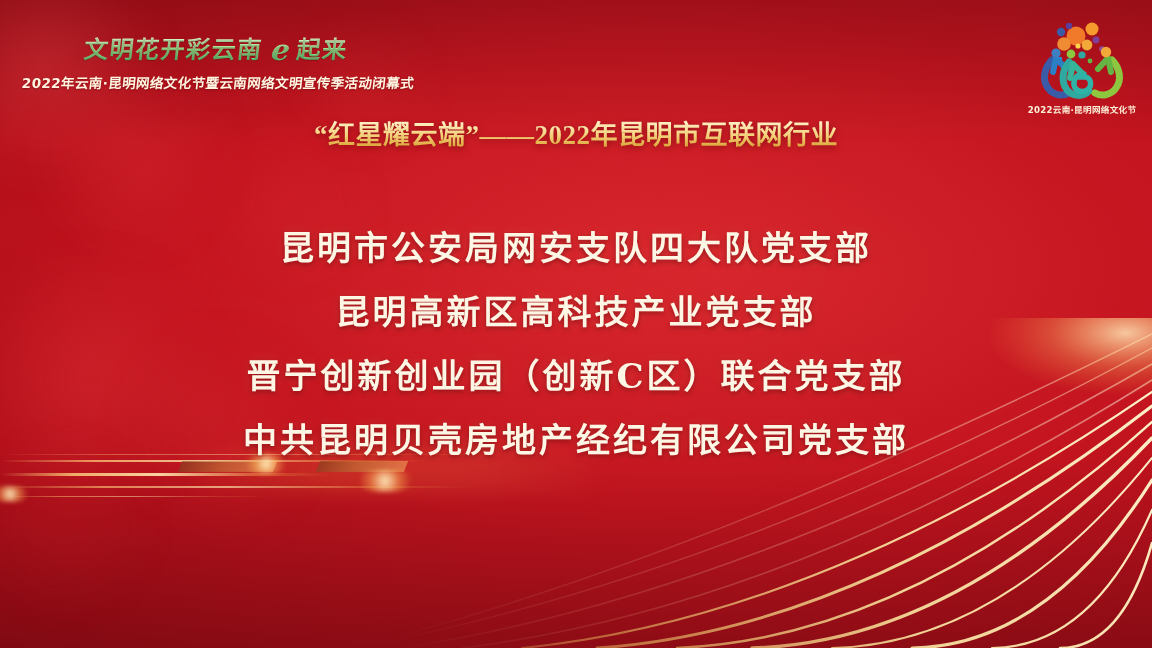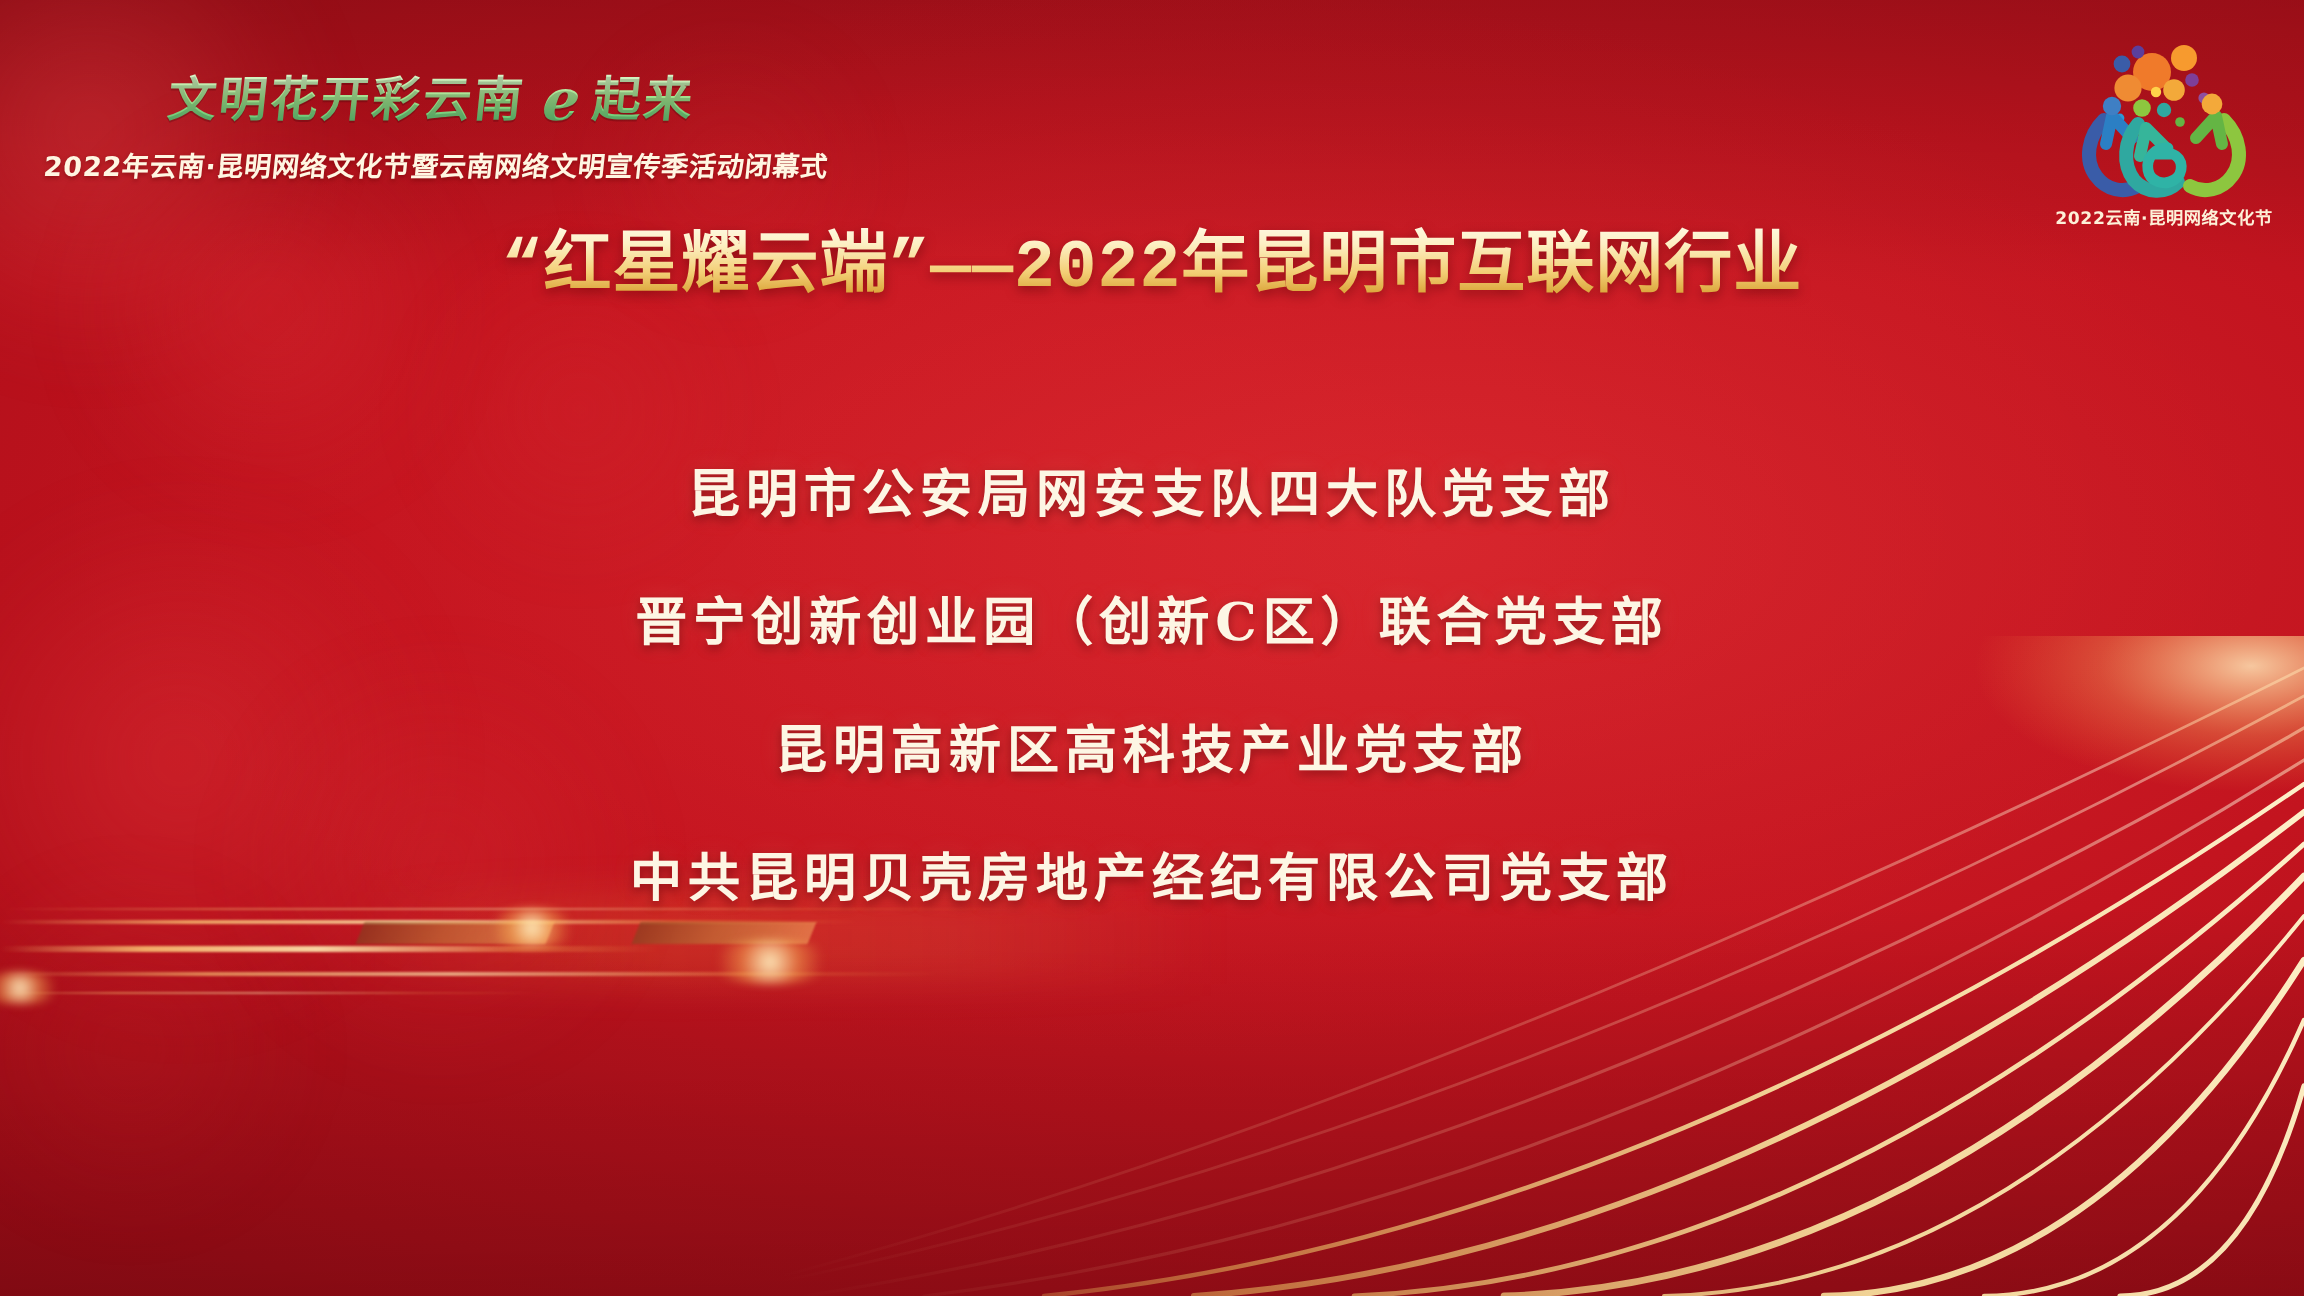--- a/index.html
+++ b/index.html
@@ -131,43 +131,43 @@
     font-size: 8.6px;
     font-weight: 700;
     letter-spacing: .3px;
     color: #fdf0d8;
     white-space: nowrap;
   }
 
   
   .headline { position:absolute; left:0; right:0; top:108px; text-align:center; }
   .headline .hl {
-    font-family: Liberation Mono, monospace;
-    font-weight: 700;
-    font-size: 34px;
+    font-family: Liberation Serif, serif;
+    font-weight: 700;
+    font-size: 27px;
     letter-spacing: .5px;
     line-height: 54px;
     background: linear-gradient(180deg, #fffdf2 0%, #fdf0c4 26%, #f3cf76 52%, #d8a033 74%, #c08420 100%);
     -webkit-background-clip: text;
     background-clip: text;
     color: transparent;
     -webkit-text-fill-color: transparent;
     filter: drop-shadow(0 2px 3px rgba(95,4,8,.55));
     white-space: nowrap;
   }
 
   
   .award-list {
     position:absolute; left:0; right:0; top:216px;
     text-align:center;
   }
   .award-item {
     font-family: "DejaVu Serif", "Liberation Serif", serif;
     font-weight: 700;
-    font-size: 26px;
+    font-size: 34px;
     letter-spacing: 3px;
     line-height: 64px;
     color: #fdf6e4;
     white-space: nowrap;
     text-shadow: 0 2px 5px rgba(95,4,8,.55), 0 0 12px rgba(255,200,150,.14);
   }
 </style>
 </head>
 <body>
 
@@ -277,18 +277,18 @@
     </svg>
     <div class="festival-caption">2022云南·昆明网络文化节</div>
   </div>
 
   <div class="headline">
     <div class="hl">“红星耀云端”——2022年昆明市互联网行业</div>
   </div>
 
   <div class="award-list">
     <div class="award-item">昆明市公安局网安支队四大队党支部</div>
+    <div class="award-item">昆明高新区高科技产业党支部</div>
     <div class="award-item">晋宁创新创业园（创新C区）联合党支部</div>
-    <div class="award-item">昆明高新区高科技产业党支部</div>
     <div class="award-item">中共昆明贝壳房地产经纪有限公司党支部</div>
   </div>
 
 </div>
 
 </body></html>

